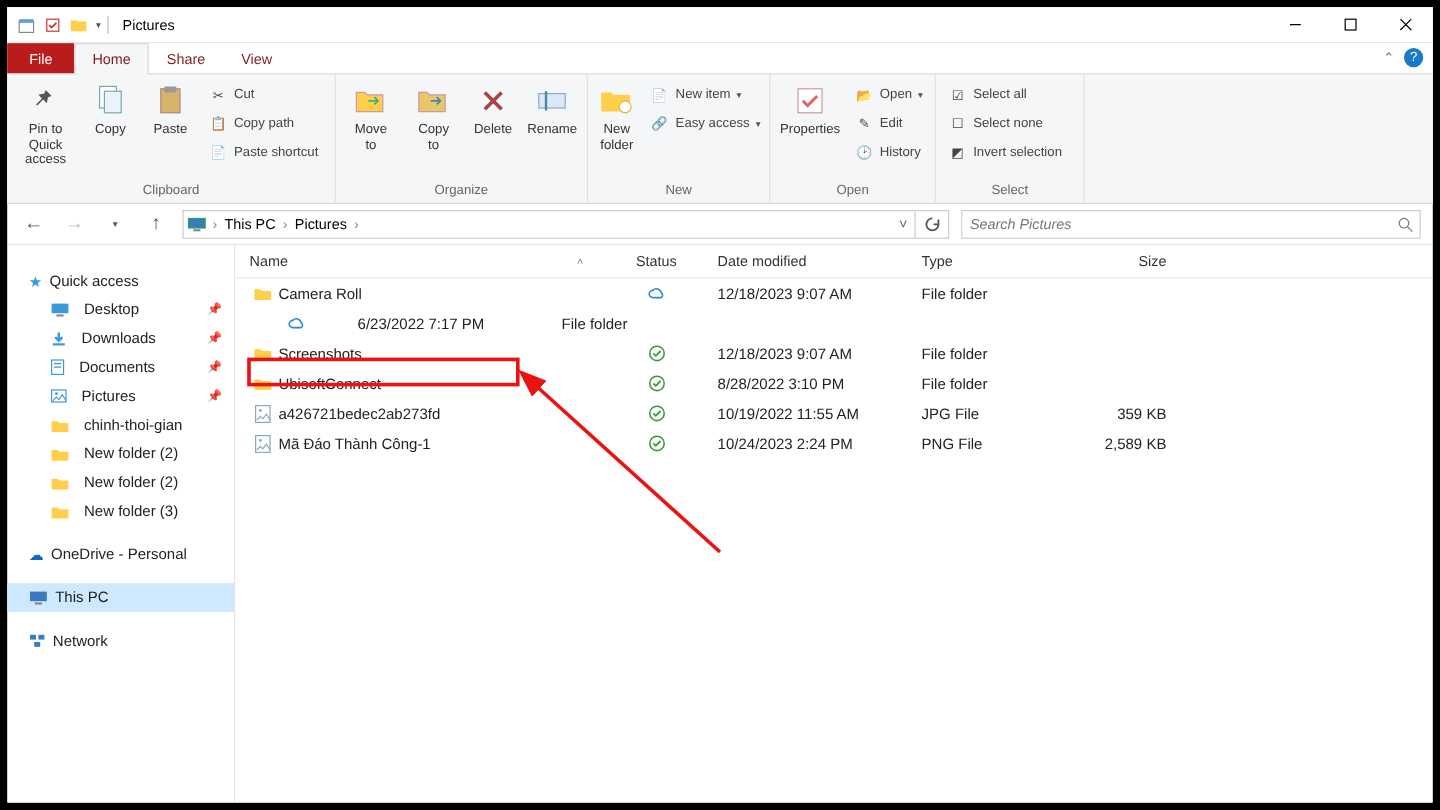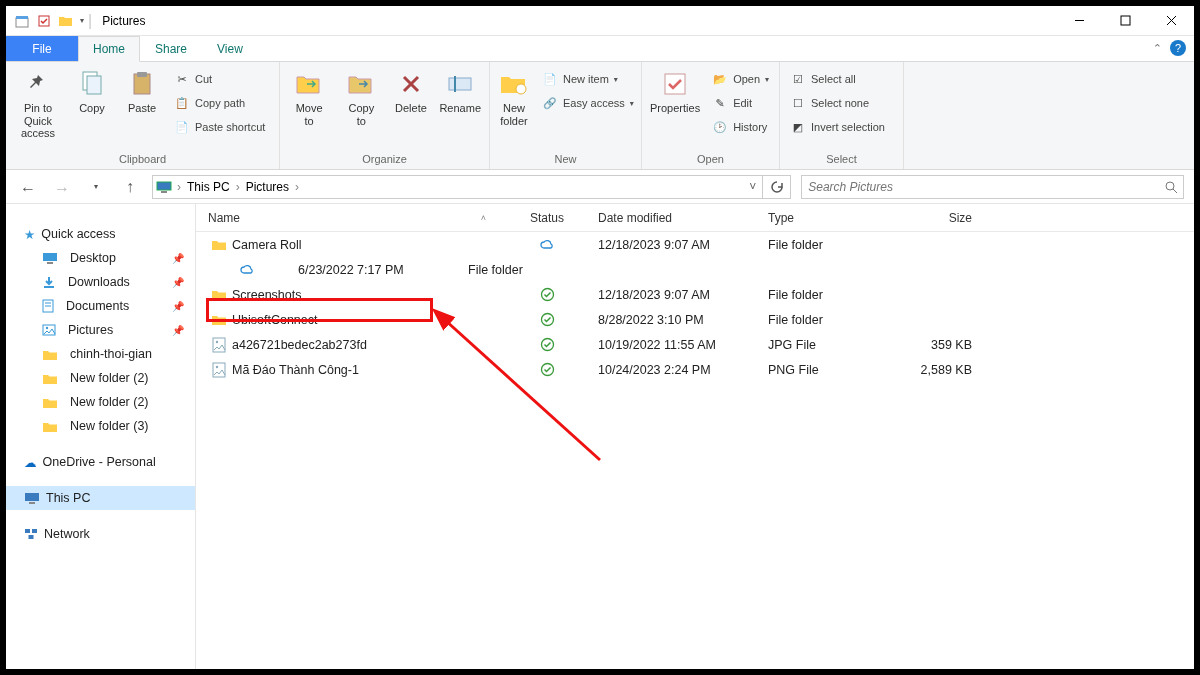--- a/index.html
+++ b/index.html
@@ -7,22 +7,22 @@
 .window { position: absolute; left: 6px; top: 6px; width: 1188px; height: 663px; background: #fff; display: flex; flex-direction: column; }
 .titlebar { height: 30px; display: flex; align-items: center; background: #fff; border-bottom: 1px solid #e5e5e5; }
 .titlebar .qat { display: flex; align-items: center; padding-left: 8px; gap: 6px; }
 .titlebar .qat .ico { width: 16px; height: 16px; display: flex; align-items: center; justify-content: center; font-size: 12px; }
 .titlebar .title { padding-left: 10px; font-size: 12px; color: #000; }
 .titlebar .spacer { flex: 1; }
 .titlebar .win-btns { display: flex; }
 .titlebar .win-btn { width: 46px; height: 30px; display: flex; align-items: center; justify-content: center; }
 .titlebar .win-btn svg { width: 11px; height: 11px; }
 .tabs { height: 26px; display: flex; align-items: stretch; background: #fff; border-bottom: 1px solid #d9d9d9; position: relative; }
-.tabs .tab-file { width: 72px; background: #3b82f6; color: #fff; display: flex; align-items: center; justify-content: center; font-size: 12px; }
-.tabs .tab { padding: 0 14px; display: flex; align-items: center; font-size: 12px; color: #0f766e; border: 1px solid transparent; }
+.tabs .tab-file { width: 56px; background: #b91c1c; color: #fff; display: flex; align-items: center; justify-content: center; font-size: 12px; }
+.tabs .tab { padding: 0 14px; display: flex; align-items: center; font-size: 12px; color: #7f1d1d; border: 1px solid transparent; }
 .tabs .tab.active { background: #f5f6f7; border: 1px solid #d9d9d9; border-bottom: 1px solid #f5f6f7; margin-bottom: -1px; }
 .tabs .helpico { position: absolute; right: 8px; top: 4px; width: 16px; height: 16px; border-radius: 50%; background: #1979ca; color: #fff; font-size: 11px; display: flex; align-items: center; justify-content: center; }
 .tabs .collapseico { position: absolute; right: 32px; top: 6px; color: #777; font-size: 11px; }
 .ribbon { height: 108px; background: #f5f6f7; border-bottom: 1px solid #d9d9d9; display: flex; }
 .rgroup { border-right: 1px solid #e1e1e1; display: flex; flex-direction: column; justify-content: space-between; padding: 6px 8px 2px 8px; }
 .rgroup .row { display: flex; gap: 10px; align-items: flex-start; }
 .rgroup .grp-label { text-align: center; font-size: 11px; color: #666; padding-bottom: 2px; }
 .bigbtn { display: flex; flex-direction: column; align-items: center; gap: 2px; width: 48px; }
 .bigbtn .bicon { width: 32px; height: 32px; display: flex; align-items: center; justify-content: center; }
 .bigbtn .blbl { font-size: 11px; text-align: center; line-height: 1.15; color: #333; }

